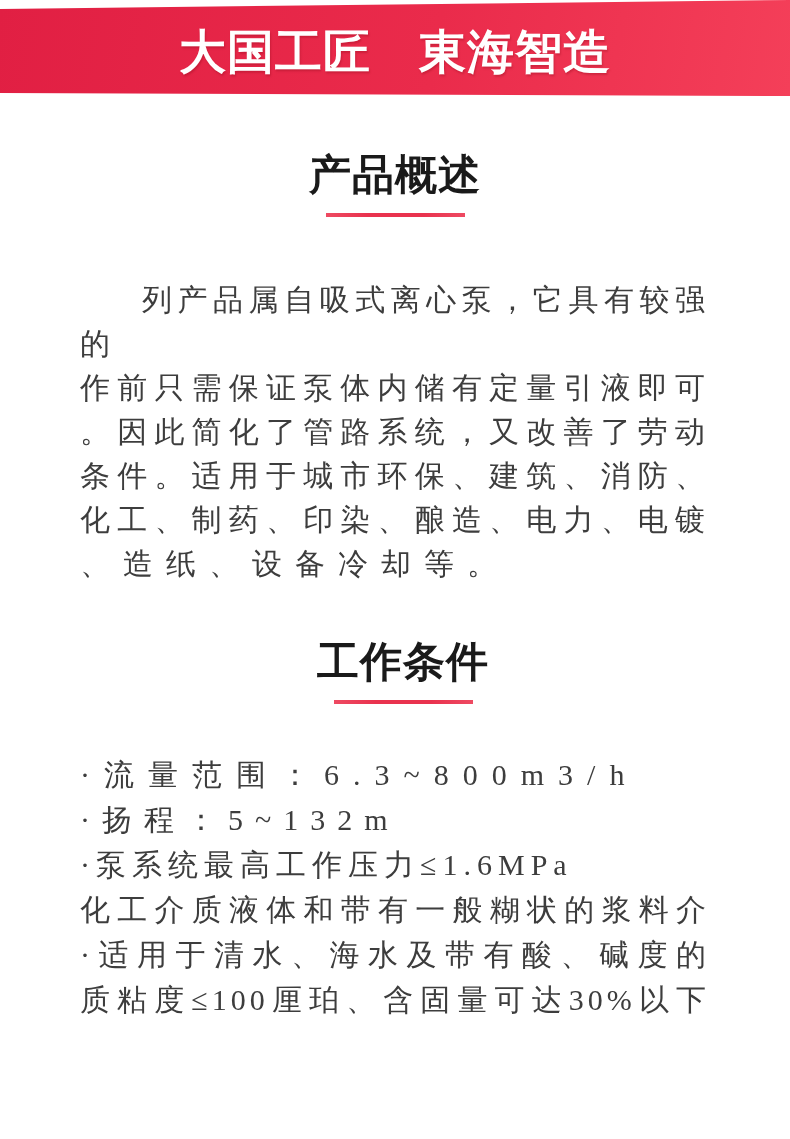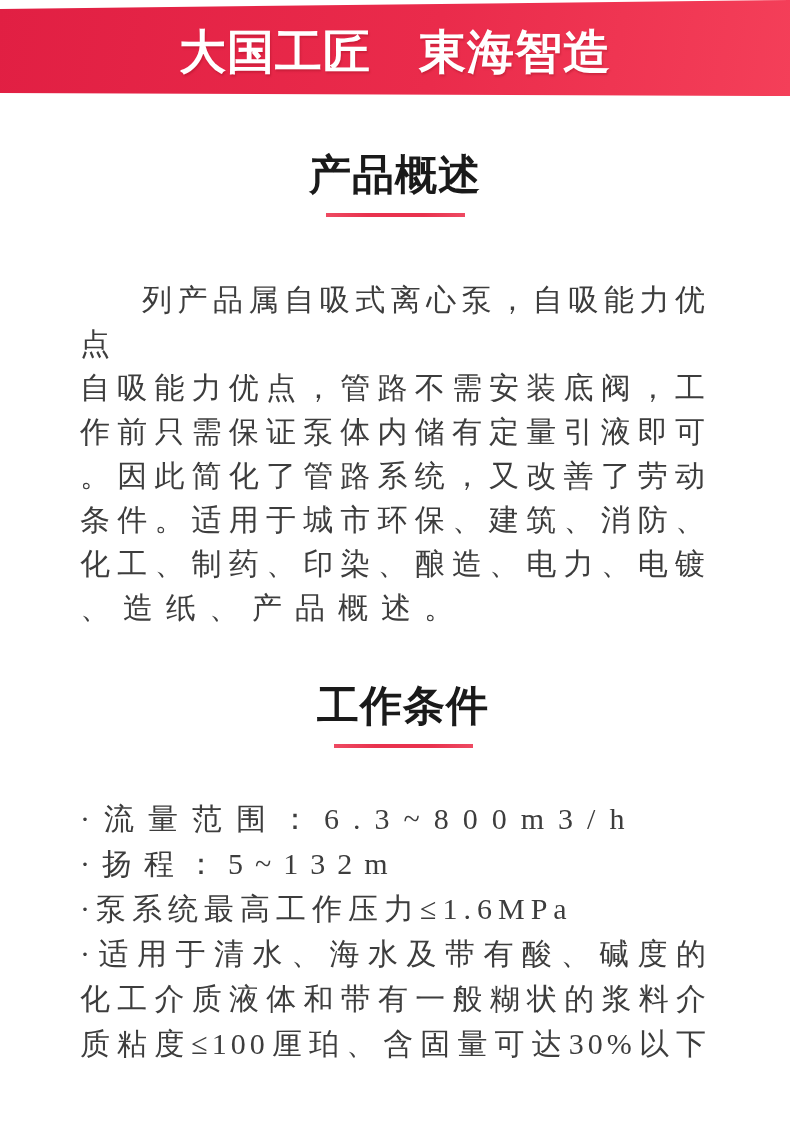--- a/index.html
+++ b/index.html
@@ -72,38 +72,37 @@
   <header class="banner">
     <div class="banner-title">大国工匠　東海智造</div>
   </header>
 
   <section class="sec-overview">
     <div class="section-head">
       <h2 class="section-title">产品概述</h2>
       <div class="title-underline"></div>
     </div>
     <div class="para">
-        <div class="para-line">列产品属自吸式离心泵，自吸能力优点</div>
-        <div class="para-line">自吸能力优点，管路不需安装底阀，工</div>
+        <div class="para-line">列产品属自吸式离心泵，它具有较强的</div>
         <div class="para-line">作前只需保证泵体内储有定量引液即可</div>
         <div class="para-line">。因此简化了管路系统，又改善了劳动</div>
         <div class="para-line">条件。适用于城市环保、建筑、消防、</div>
         <div class="para-line">化工、制药、印染、酿造、电力、电镀</div>
-        <div class="para-line">、造纸、产品概述。</div>
+        <div class="para-line">、造纸、设备冷却等。</div>
       </div>
   </section>
 
   <section class="sec-working">
     <div class="section-head">
       <h2 class="section-title">工作条件</h2>
       <div class="title-underline"></div>
     </div>
     <div class="cond-list">
         <div class="cond-line">·流量范围：6.3~800m3/h</div>
         <div class="cond-line">·扬程：5~132m</div>
         <div class="cond-line">·泵系统最高工作压力≤1.6MPa</div>
+        <div class="cond-line">化工介质液体和带有一般糊状的浆料介</div>
         <div class="cond-line">·适用于清水、海水及带有酸、碱度的</div>
-        <div class="cond-line">化工介质液体和带有一般糊状的浆料介</div>
         <div class="cond-line">质粘度≤100厘珀、含固量可达30%以下</div>
       </div>
   </section>
 
 </div>
 
 </body></html>

